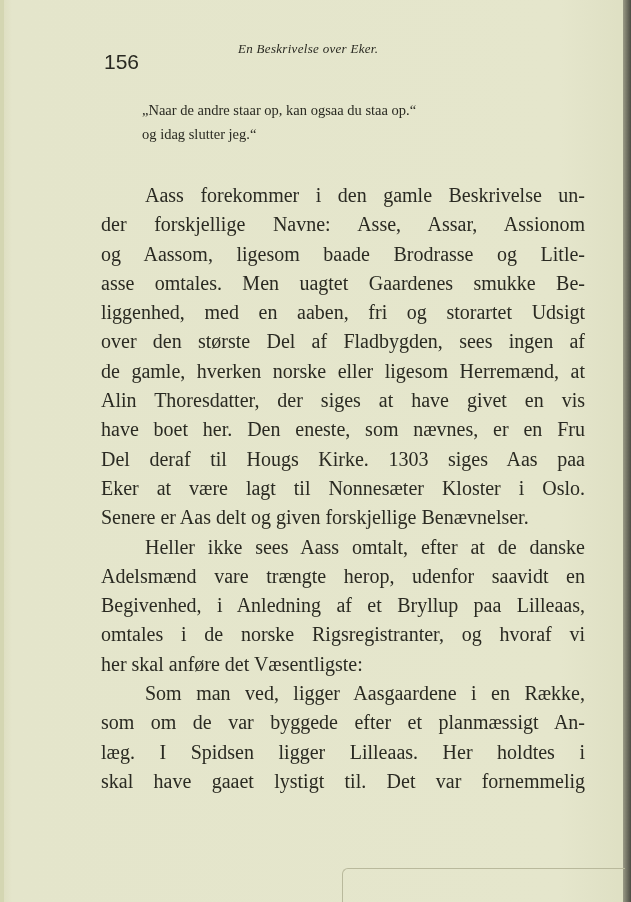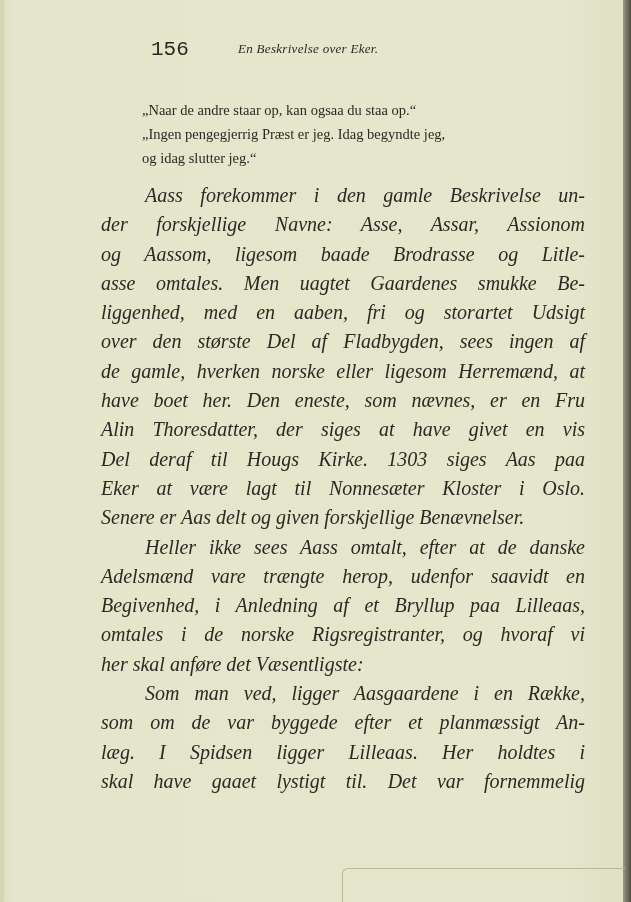--- a/index.html
+++ b/index.html
@@ -20,62 +20,61 @@
   .edge-left {
     position: absolute; left: 0; top: 0; width: 4px; height: 902px;
     background: #d4d6b2;
   }
   .plate {
     position: absolute; left: 342px; top: 868px; width: 282px; height: 40px;
     border-top: 1px solid #b9b99c; border-left: 1px solid #b9b99c;
     border-top-left-radius: 6px;
   }
   .header { position: absolute; top: 38px; left: 104px; width: 470px; height: 30px; }
-  .page-number { position: absolute; left: 0; top: 0; font-size: 21px; font-family: Liberation Mono, monospace; margin-left: 47px; }
+  .page-number { position: absolute; left: 0; top: 12px; font-size: 21px; font-family: Liberation Sans, sans-serif; }
   .running-title { position: absolute; left: 134px; top: 3px; font-size: 13px; font-family: "Liberation Serif", serif; font-style: italic; letter-spacing: 0.3px; }
   .epigraph { position: absolute; left: 142px; top: 98px; width: 452px; font-size: 14.5px; font-family: Liberation Serif, serif; line-height: 24px; }
   .epigraph .line { white-space: nowrap; }
   .epigraph .line.right { padding-right: 6px; }
   .body-text {
     position: absolute; left: 101px; top: 181px; width: 484px;
-    font-family: "Liberation Serif", serif; font-size: 20px; line-height: 29.3px; font-style: italic;
+    font-family: "Liberation Serif", serif; font-size: 20px; line-height: 29.3px;
   }
   .body-text .line { white-space: nowrap; text-align: justify; text-align-last: justify; height: 29.3px; }
   .body-text .line.last { text-align-last: left; }
   .body-text .line.indent { padding-left: 44px; }
 </style>
 </head>
 <body>
 
 <div class="page">
   <div class="edge-left"></div>
   <div class="edge-right"></div>
   <div class="plate"></div>
 
   <div class="header">
     <span class="page-number">156</span>
     <span class="running-title">En Beskrivelse over Eker.</span>
   </div>
 
   <div class="epigraph" id="epigraph">
       <div class="line">„Naar de andre staar op, kan ogsaa du staa op.“</div>
-      <div class="line">„Ingen pengegjerrig Præst er jeg.  Idag begyndte jeg,</div>
       <div class="line right">og idag slutter jeg.“</div>
     </div>
 
   <div class="body-text" id="body-text">
       <div class="line indent">Aass forekommer i den gamle Beskrivelse un-</div>
       <div class="line">der forskjellige Navne: Asse, Assar, Assionom</div>
       <div class="line">og Aassom, ligesom baade Brodrasse og Litle-</div>
       <div class="line">asse omtales. Men uagtet Gaardenes smukke Be-</div>
       <div class="line">liggenhed, med en aaben, fri og storartet Udsigt</div>
       <div class="line">over den største Del af Fladbygden, sees ingen af</div>
       <div class="line">de gamle, hverken norske eller ligesom Herremænd, at</div>
+      <div class="line">Alin Thoresdatter, der siges at have givet en vis</div>
       <div class="line">have boet her. Den eneste, som nævnes, er en Fru</div>
-      <div class="line">Alin Thoresdatter, der siges at have givet en vis</div>
       <div class="line">Del deraf til Hougs Kirke. 1303 siges Aas paa</div>
       <div class="line">Eker at være lagt til Nonnesæter Kloster i Oslo.</div>
       <div class="line last">Senere er Aas delt og given forskjellige Benævnelser.</div>
       <div class="line indent">Heller ikke sees Aass omtalt, efter at de danske</div>
       <div class="line">Adelsmænd vare trængte herop, udenfor saavidt en</div>
       <div class="line">Begivenhed, i Anledning af et Bryllup paa Lilleaas,</div>
       <div class="line">omtales i de norske Rigsregistranter, og hvoraf vi</div>
       <div class="line last">her skal anføre det Væsentligste:</div>
       <div class="line indent">Som man ved, ligger Aasgaardene i en Række,</div>
       <div class="line">som om de var byggede efter et planmæssigt An-</div>

